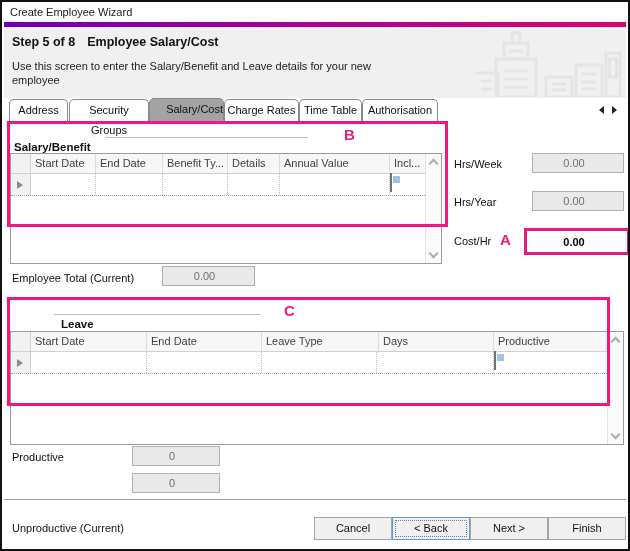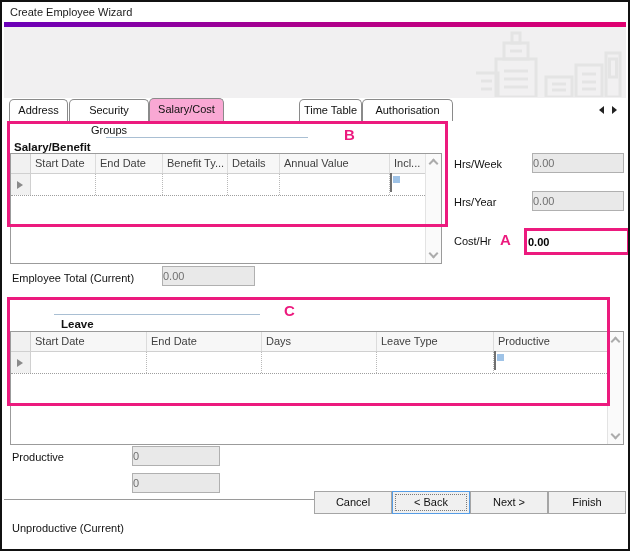--- a/index.html
+++ b/index.html
@@ -19,21 +19,21 @@
   .headerbox { position:absolute; left:2px; top:25px; right:2px; height:71px; background:#f1f0f1; }
   .step-title { position:absolute; left:10px; top:33px; font-size:12.5px; font-weight:bold; color:#111; }
   .step-title .gap { display:inline-block; width:12px; }
   .desc { position:absolute; left:10px; top:57px; width:400px; font-size:11px; line-height:14px; color:#222; }
   .building { position:absolute; right:6px; top:29px; }
 
   
   .tab { position:absolute; top:97px; height:22px; background:#fff; border:1px solid #8a8a8a;
          border-bottom:none; border-radius:5px 5px 0 0; font-size:11px; color:#111;
          text-align:center; line-height:20px; }
-  .tab.selected { top:96px; height:23px; background:#f9a8d4; z-index:3; font-weight:normal; }
+  .tab.selected { top:96px; height:23px; background:#a3a3a3; z-index:3; font-weight:normal;text-align:right; }
   .tab-arrow { position:absolute; top:104px; width:0; height:0; }
   .tab-arrow.left  { left:597px; border-top:4px solid transparent; border-bottom:4px solid transparent; border-right:5px solid #222; }
   .tab-arrow.right { left:610px; border-top:4px solid transparent; border-bottom:4px solid transparent; border-left:5px solid #222; }
 
   
   .pinkbox { position:absolute; border:3px solid #ec1a7e; z-index:5; pointer-events:none; }
   .ann { position:absolute; font-size:15px; font-weight:bold; color:#ec1a7e; z-index:6; }
 
   
   .grouptitle { position:absolute; font-size:11.5px; font-weight:bold; color:#111;margin-top:13px; }
@@ -56,40 +56,44 @@
   .vscroll { position:absolute; right:0; top:0; bottom:0; width:16px; background:#fafafa;
              border-left:1px solid #e3e3e3; }
   .chev { position:absolute; left:4px; width:7px; height:7px;
           border-left:2px solid #acacac; border-top:2px solid #acacac; }
   .chev.up   { top:6px;  transform:rotate(45deg); }
   .chev.down { bottom:6px; transform:rotate(-135deg); }
 
   
   .lbl { position:absolute; font-size:11px; color:#111; white-space:nowrap; }
   .field { position:absolute; height:20px; background:#e9e9e9; border:1px solid #b0b0b0;
-           font-size:11px; color:#707070; text-align:left; padding-right:8px; line-height:18px; }
+           font-size:11px; color:#707070; text-align:center; padding-right:8px; line-height:18px; }
   .field.white { background:#fff; border:none; color:#000; font-weight:bold; padding-right:6px; line-height:21px; }
 
   
   .divider { position:absolute; left:2px; right:2px; top:497px; height:1px; background:#9a9a9a; }
-  .btn { position:absolute; top:489px; width:78px; height:23px; background:#f0f0f0;
+  .btn { position:absolute; top:515px; width:78px; height:23px; background:#f0f0f0;
          border:1px solid #a5a5a5; font-size:11px; color:#111; text-align:center; line-height:21px; }
   .btn.back { border:1px solid #569de5; outline:1px dotted #7a7a7a; outline-offset:-4px; z-index:2; }
 </style>
 </head>
 <body>
 
 <div class="dialog">
 
   <div class="titlebar">
     <span>Create Employee Wizard</span>
   </div>
   <div class="gradbar"></div>
 
   <div class="headerbox"></div>
+  <div class="step-title">
+    <span>Step 5 of 8</span><span class="gap"></span><span>Employee Salary/Cost</span>
+  </div>
+  <div class="desc">Use this screen to enter the Salary/Benefit and Leave details for your new employee</div>
 
   <svg class="building" width="148" height="66" viewBox="0 0 148 66">
     <g stroke="#e4e4e4" stroke-width="3" fill="none">
       <polyline points="2,42 24,42 24,66"></polyline>
         <line x1="7" y1="50" x2="18" y2="50"></line>
         <line x1="7" y1="58" x2="18" y2="58"></line>
       <rect x="38" y="2" width="8" height="10"></rect>
         <rect x="30" y="12" width="24" height="16"></rect>
         <line x1="36" y1="20" x2="48" y2="20"></line>
       <rect x="22" y="28" width="40" height="38"></rect>
@@ -104,22 +108,23 @@
         <line x1="108" y1="51" x2="122" y2="51"></line>
         <line x1="108" y1="58" x2="122" y2="58"></line>
       <rect x="132" y="22" width="14" height="44"></rect>
         <rect x="135.5" y="28" width="7" height="18"></rect>
     </g>
   </svg>
 
   <div class="tab" style="left:7px;width:59px;">Address</div>
   <div class="tab" style="left:67px;width:80px;">Security Groups</div>
   <div class="tab selected" style="left:147px;width:75px;">Salary/Cost</div>
+  <div class="tab" style="left:222px;width:75px;">Charge Rates</div>
   <div class="tab" style="left:297px;width:63px;">Time Table</div>
-  <div class="tab" style="left:360px;width:91px;">Authorisation</div>
+  <div class="tab" style="left:360px;width:76px;">Authorisation</div>
   <div class="tab-arrow left"></div>
   <div class="tab-arrow right"></div>
 
   <div class="pinkbox" style="left:5px;top:119px;width:441px;height:106px;"></div>
   <div class="grouptitle" style="left:12px;top:126px;">Salary/Benefit</div>
   <div class="groupline" style="left:104px;top:135px;width:202px;"></div>
   <div class="ann" style="left:342px;top:124px;">B</div>
 
   <div class="grid" style="left:8px;top:151px;width:432px;height:111px;">
     <div class="g-header" style="margin-right:16px;">
@@ -167,22 +172,22 @@
   <div class="pinkbox" style="left:5px;top:295px;width:603px;height:109px;"></div>
   <div class="grouptitle" style="left:12px;top:303px;padding-left:47px;">Leave</div>
   <div class="groupline" style="left:52px;top:312px;width:206px;"></div>
   <div class="ann" style="left:282px;top:300px;">C</div>
 
   <div class="grid" style="left:8px;top:329px;width:614px;height:114px;">
     <div class="g-header" style="margin-right:16px;">
       <div class="selcell"></div>
       <div class="cell" style="width:116px;">Start Date</div>
       <div class="cell" style="width:115px;">End Date</div>
+      <div class="cell" style="width:117px;">Leave Type</div>
       <div class="cell" style="width:115px;">Days</div>
-      <div class="cell" style="width:117px;">Leave Type</div>
       <div class="cell" style="width:113px;border-right:none;">Productive</div>
     </div>
     <div class="g-row" style="margin-right:16px;">
       <div class="selcell">
           <span class="rowarrow"></span>
         </div>
       <div class="cell" style="width:116px;"></div>
       <div class="cell" style="width:115px;"></div>
       <div class="cell" style="width:115px;"></div>
       <div class="cell" style="width:117px;"></div>

